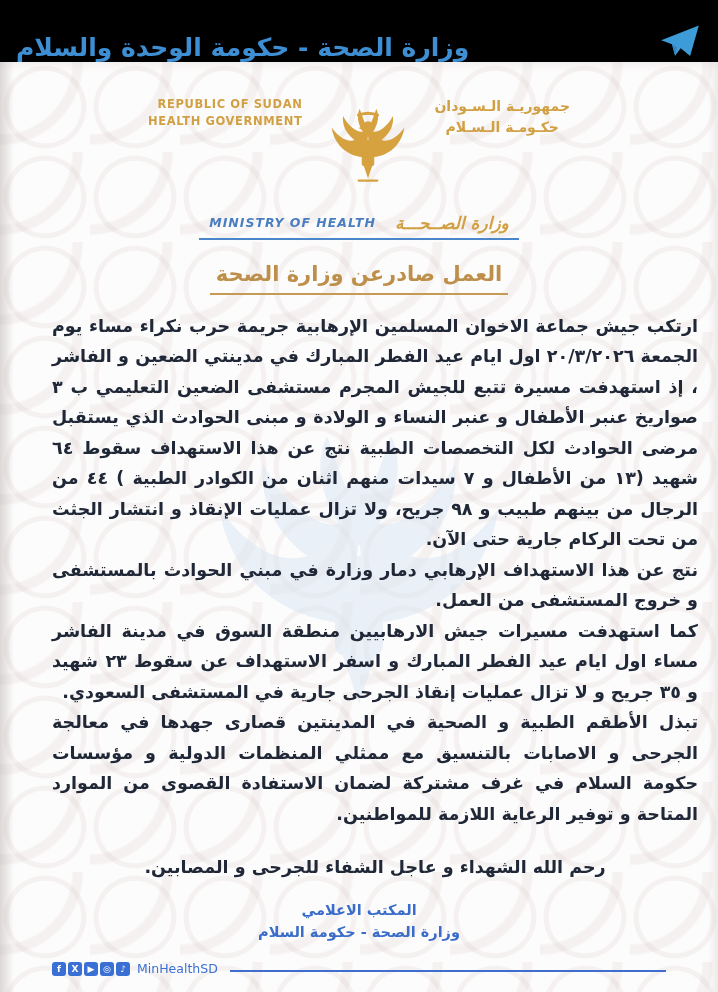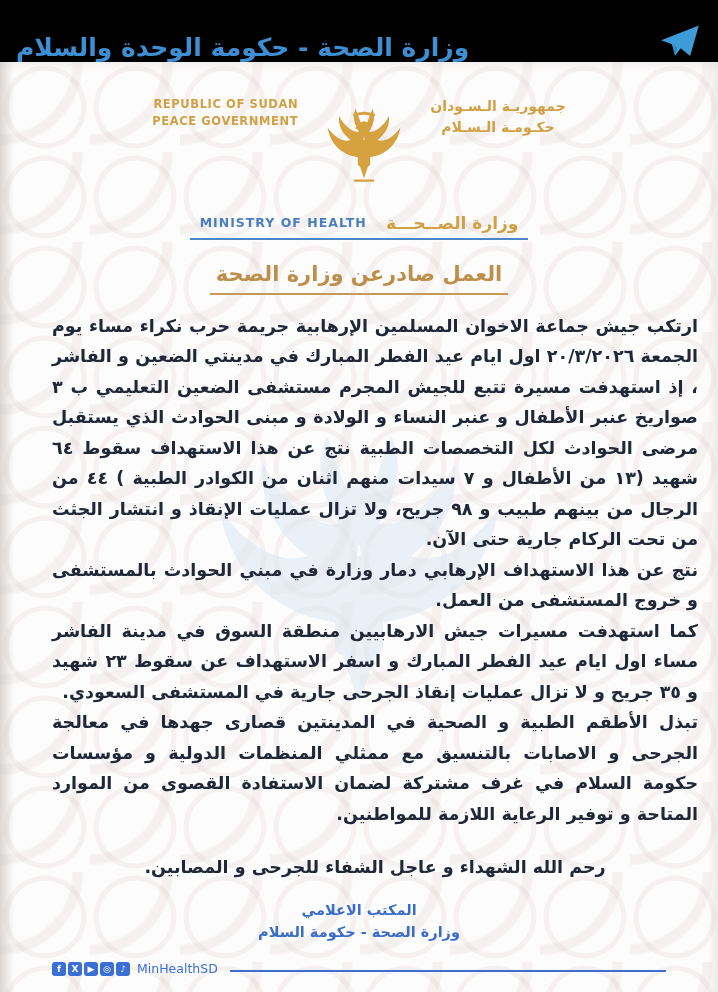--- a/index.html
+++ b/index.html
@@ -31,21 +31,21 @@
   .doc-inner { position:relative; z-index:1; height:100%; }
 
   
   .letterhead { display:flex; align-items:flex-start; justify-content:center; gap:14px; padding-top:34px; }
   .lh-en { text-align:right; color:#d2a044; font-weight:bold; font-size:11.5px; line-height:17px;
            letter-spacing:0.6px; margin-bottom:16px; }
   .lh-ar { direction:rtl; text-align:center; color:#d2a044; font-weight:bold; font-size:14px;
            line-height:21px; margin-bottom:26px; }
   .lh-eagle { width:104px; height:112px; }
 
-  .ministry-row { text-align:center; margin-top:4px; }
+  .ministry-row { text-align:center; margin-top:4px;font-style:italic; }
   .ministry-wrap { display:inline-block; border-bottom:2px solid #4a86c9; padding:0 10px 5px 10px; }
   .ministry-en { color:#4a7ec0; font-weight:bold; font-size:12.5px; letter-spacing:1px; vertical-align:middle; }
   .ministry-ar { color:#d2a044; font-weight:bold; font-size:17px; vertical-align:middle; margin-left:14px; }
 
   
   .stmt-title-row { text-align:center; margin-top:22px; }
   .stmt-title { display:inline-block; direction:rtl; color:#bd8f4a; font-weight:bold; font-size:21px;
                 border-bottom:2px solid #c49a55; padding:0 6px 7px 6px; }
 
   
@@ -90,21 +90,21 @@
         <rect x="88" y="62" width="24" height="50" rx="5"></rect>
         <path d="M92 112 l8 24 l8 -24 z"></path>
       </g>
     </svg>
 
     <div class="doc-inner">
 
       <div class="letterhead">
         <div class="lh-en">
           <div>REPUBLIC OF SUDAN</div>
-          <div>PEACE GOVERNMENT</div>
+          <div>HEALTH GOVERNMENT</div>
         </div>
         <svg class="lh-eagle" viewBox="0 0 200 170">
           <g fill="#d6a13f">
             <path d="M78 13 q22 -11 44 0 l-3 5 q-19 -9 -38 0 z"></path>
             <path id="gwing" d="M96 96 C62 94 36 74 30 38 C46 60 62 66 74 62 C58 50 50 34 52 16 C64 38 80 48 90 46 C80 30 78 14 84 2 C92 26 100 42 100 52 Z"></path>
             <use href="#gwing" transform="translate(200,0) scale(-1,1)"></use>
             <path d="M100 26 a11 11 0 0 0 -11 11 c0 7 5 10 8 15 l3 5 l3 -5 c3 -5 8 -8 8 -15 a11 11 0 0 0 -11 -11 z"></path>
             <path d="M89 36 l-7 3 l7 3 z"></path>
             <rect x="88" y="62" width="24" height="50" rx="5"></rect>
             <path d="M92 112 l8 24 l8 -24 z"></path>

